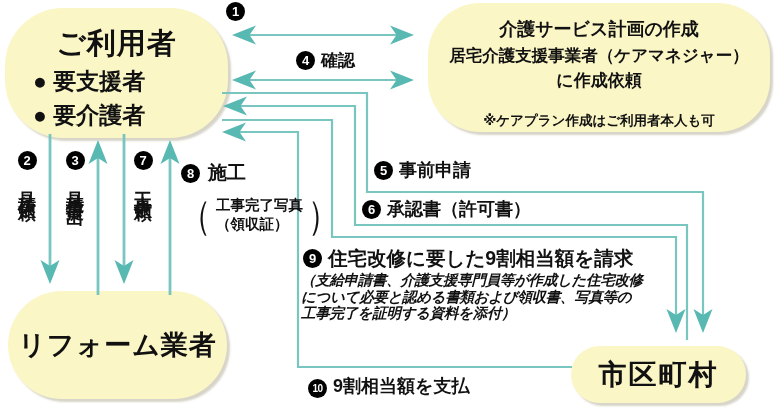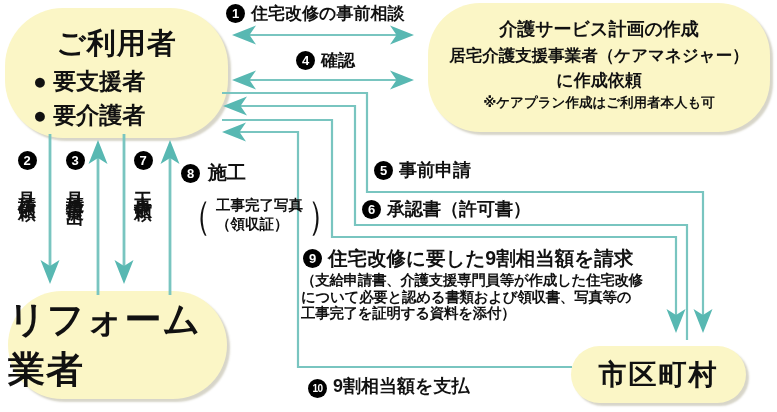--- a/index.html
+++ b/index.html
@@ -20,23 +20,23 @@
     box-shadow:3px 3px 2px rgba(110,105,60,0.28);
     z-index:1;
   }
   #user-bubble{left:5px;top:8px;width:223px;height:130px;border-radius:58px;padding-top:16px;box-sizing:border-box;}
   #user-bubble .bub-title{text-align:center;font-size:29px;font-weight:900;letter-spacing:1px;}
   #user-bubble .bub-item{font-size:23px;font-weight:700;line-height:34px;padding-left:28px;}
   #careplan-bubble{left:428px;top:3px;width:342px;height:129px;border-radius:52px;box-sizing:border-box;padding-top:14px;text-align:center;}
   #careplan-bubble .bub-title{font-size:18px;font-weight:900;letter-spacing:0px;}
   #careplan-bubble .bub-line{font-size:16.5px;font-weight:600;margin-top:4px;letter-spacing:0px;}
   #careplan-bubble .bub-line2{font-size:17px;font-weight:600;margin-top:2px;}
-  #careplan-bubble .bub-note{font-size:13.5px;font-weight:600;margin-top:2px;}
+  #careplan-bubble .bub-note{font-size:13.5px;font-weight:600;margin-top:20px;}
   #reform-bubble{left:8px;top:291px;width:219px;height:108px;border-radius:54px;display:flex;align-items:center;justify-content:center;}
-  #reform-bubble .bub-title{font-size:37px;font-weight:900;letter-spacing:1px;}
+  #reform-bubble .bub-title{font-size:27px;font-weight:900;letter-spacing:1px;}
   #city-bubble{left:571px;top:346px;width:175px;height:57px;border-radius:29px;display:flex;align-items:center;justify-content:center;}
   #city-bubble .bub-title{font-size:28px;font-weight:900;letter-spacing:2px;}
   
   #flow-svg{position:absolute;left:0;top:0;z-index:2;}
   .flow-line{stroke:var(--line);fill:none;stroke-width:2.2px;}
   .flow-line-thick{stroke:var(--line);fill:none;stroke-width:2.8px;}
   .flow-head{fill:var(--arrow);stroke:none;}
   
   .hstep{position:absolute;display:flex;align-items:center;gap:6px;font-weight:700;z-index:3;white-space:nowrap;}
   .badge{width:19px;height:19px;border-radius:50%;background:#000;color:#fff;
@@ -49,21 +49,21 @@
   #step4{left:296px;top:49px;font-size:17px;}
   #step5{left:374px;top:158px;font-size:18px;}
   #step6{left:362px;top:197px;font-size:18px;}
   #step8{left:181px;top:160px;font-size:19px;gap:8px;}
   #step9{left:303px;top:245px;font-size:19.5px;}
   #step10{left:308px;top:374px;font-size:18px;align-items:flex-end;}
   #step2{left:16px;top:151px;}
   #step3{left:64px;top:151px;}
   #step7{left:132px;top:151px;}
   #step9-detail{position:absolute;left:301px;top:272px;width:370px;
-                font-size:14.5px;font-weight:600;line-height:16.5px;z-index:3;letter-spacing:-0.3px;}
+                font-size:14.5px;font-weight:600;line-height:16.5px;z-index:3;letter-spacing:-0.3px;font-style:italic;}
   
   #step8-note{position:absolute;left:176px;top:193px;display:flex;align-items:center;z-index:3;}
   #step8-note .bigparen{font-size:40px;font-weight:400;line-height:44px;transform:scaleX(0.75);}
   #step8-note .paren-lines{display:flex;flex-direction:column;font-size:14.5px;font-weight:600;line-height:19px;}
 </style>
 </head>
 <body>
 
 <div id="stage">
 
@@ -118,21 +118,20 @@
 
     <line class="flow-line-thick" x1="124" y1="134" x2="124" y2="268"></line>
     <polygon class="flow-head" points="124,284 114.5,260 124,266 133.5,260"></polygon>
 
     <line class="flow-line-thick" x1="170" y1="295" x2="170" y2="156"></line>
     <polygon class="flow-head" points="170,140 160.5,164 170,158 179.5,164"></polygon>
   </svg>
 
   <div class="hstep" id="step1">
     <span class="badge">1</span>
-    <span>住宅改修の事前相談</span>
   </div>
   <div class="hstep" id="step4">
     <span class="badge">4</span>
     <span>確認</span>
   </div>
   <div class="hstep" id="step5">
     <span class="badge">5</span>
     <span>事前申請</span>
   </div>
   <div class="hstep" id="step6">

